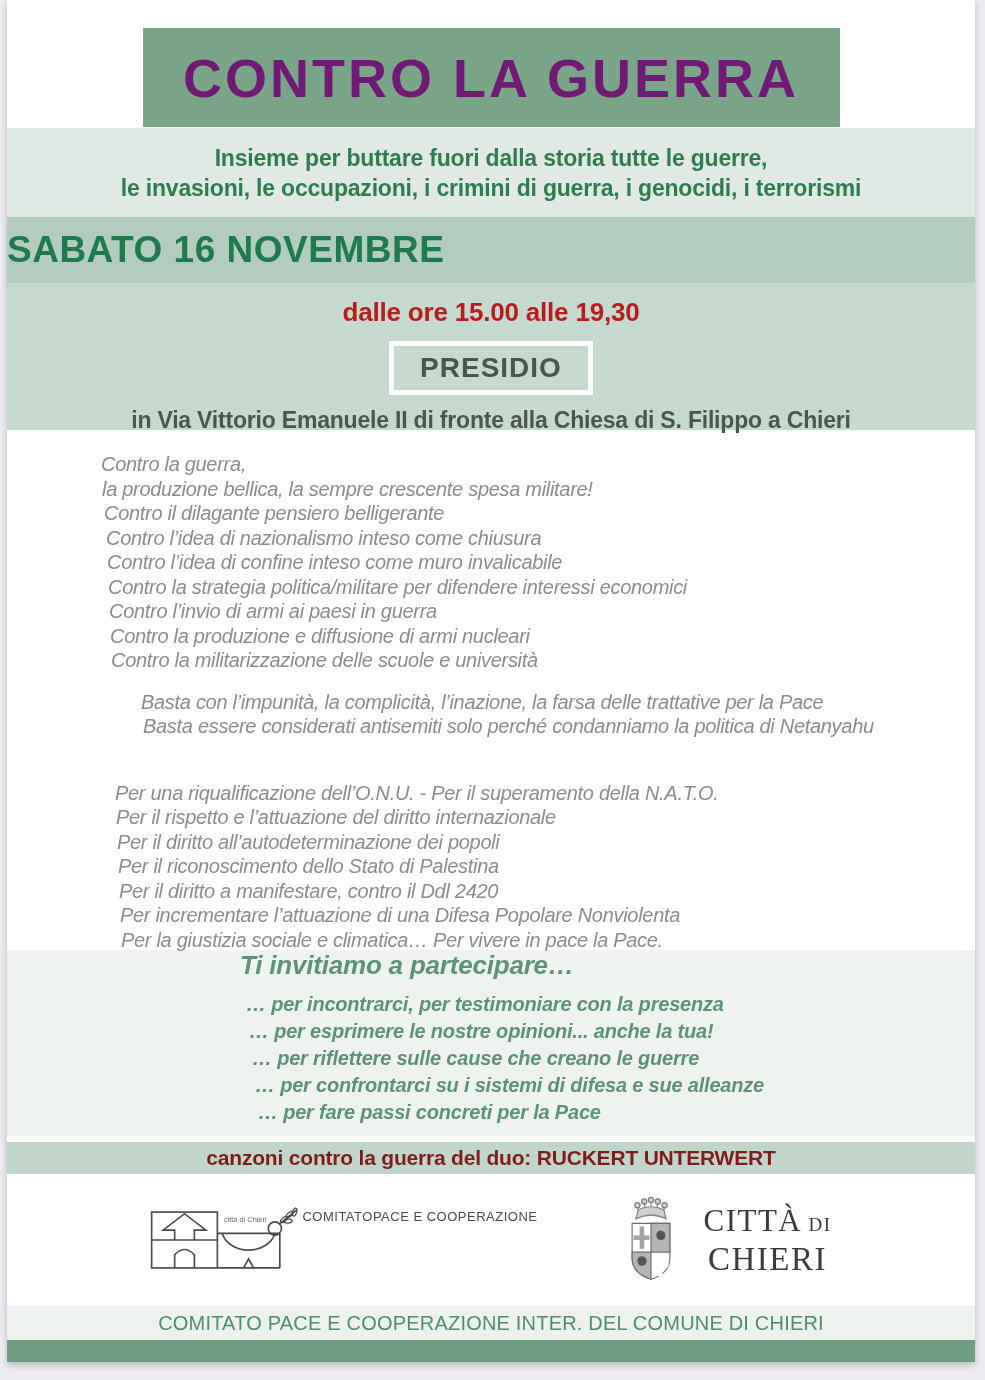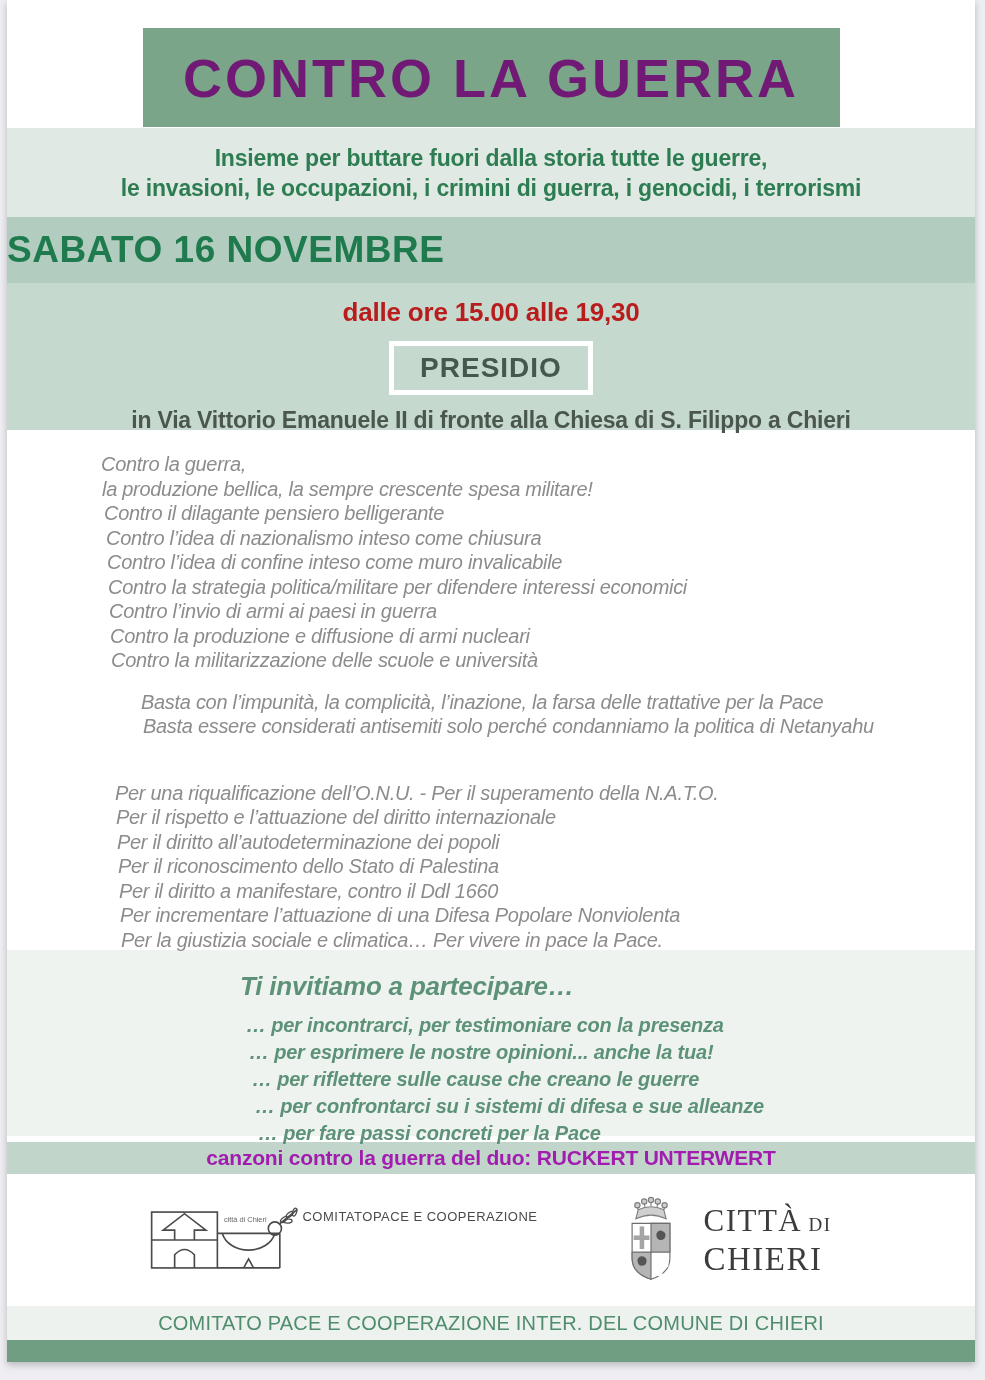--- a/index.html
+++ b/index.html
@@ -28,34 +28,34 @@
                   color:#44584c; font-size:28px; font-weight:bold; letter-spacing:1px; }
   .location { margin-top:12px; color:#4a564e; font-size:23px; font-weight:bold; letter-spacing:-0.2px; }
 
   
   .body-text { height:520px; background:#ffffff; padding-top:22px; }
   .body-text p { font-style:italic; color:#8c8c8c; font-size:20px; line-height:24.5px; letter-spacing:-0.3px; }
   .group-contro { margin-bottom:17px; }
   .group-basta  { margin-bottom:42px;padding-left:30px; }
 
   
-  .invito { height:186px; background:#eef3f0; padding-top:21px; }
+  .invito { height:186px; background:#eef3f0; padding-top:0; }
   .invito h3 { color:#5d9278; font-size:26px; font-weight:bold; font-style:italic; margin-bottom:10px; letter-spacing:-0.2px; }
   .invito p  { color:#5d9278; font-size:20px; font-weight:bold; font-style:italic; line-height:27px; letter-spacing:-0.2px; }
 
   .gap-white { height:6px; background:#ffffff; }
 
   .band-music { height:32px; background:#c2d5cb; display:flex; align-items:center; justify-content:center; }
-  .band-music p { color:#a21caf; font-size:21px; font-weight:bold; letter-spacing:-0.2px; }
+  .band-music p { color:#7f1d1d; font-size:21px; font-weight:bold; letter-spacing:-0.2px; }
 
   
   .logos { height:132px; background:#ffffff; display:flex; align-items:center; justify-content:center; gap:80px; }
   .logo-comitato { display:flex; flex-direction:row; }
   .logo-comitato .caption { color:#4a4a4a; font-size:13px; letter-spacing:0.5px; line-height:16px; margin-top:2px; }
-  .logo-citta { display:flex; align-items:center; gap:18px; }
+  .logo-citta { display:flex; align-items:center; gap:18px;text-align:center; }
   .crest-text { font-family:"Liberation Serif", serif; color:#3c3c3c; letter-spacing:1.5px; }
   .crest-text .w1 { font-size:31px; }
   .crest-text .w2 { font-size:19px; }
   .crest-text .w3 { font-size:33px; display:block; margin-top:2px; }
 
   
   .band-footer-text { height:34px; background:#edf2ef; display:flex; align-items:center; justify-content:center; }
   .band-footer-text p { color:#4f8d6d; font-size:20px; letter-spacing:0.2px; }
   .band-footer-green { height:22px; background:#6f9e82; }
 
@@ -104,21 +104,21 @@
       </div>
       <div class="group-basta">
         <p style="margin-left:104px">Basta con l’impunità, la complicità, l’inazione, la farsa delle trattative per la Pace</p>
         <p style="margin-left:106px">Basta essere considerati antisemiti solo perché condanniamo la politica di Netanyahu</p>
       </div>
       <div class="group-per">
         <p style="margin-left:108px">Per una riqualificazione dell’O.N.U. - Per il superamento della N.A.T.O.</p>
         <p style="margin-left:109px">Per il rispetto e l’attuazione del diritto internazionale</p>
         <p style="margin-left:110px">Per il diritto all’autodeterminazione dei popoli</p>
         <p style="margin-left:111px">Per il riconoscimento dello Stato di Palestina</p>
-        <p style="margin-left:112px">Per il diritto a manifestare, contro il Ddl 1660</p>
+        <p style="margin-left:112px">Per il diritto a manifestare, contro il Ddl 2420</p>
         <p style="margin-left:113px">Per incrementare l’attuazione di una Difesa Popolare Nonviolenta</p>
         <p style="margin-left:114px">Per la giustizia sociale e climatica… Per vivere in pace la Pace.</p>
       </div>
     </div>
 
     <div class="invito">
       <h3 style="margin-left:233px">Ti invitiamo a partecipare…</h3>
       <p style="margin-left:239px">… per incontrarci, per testimoniare con la presenza</p>
       <p style="margin-left:242px">… per esprimere le nostre opinioni... anche la tua!</p>
       <p style="margin-left:245px">… per riflettere sulle cause che creano le guerre</p>

